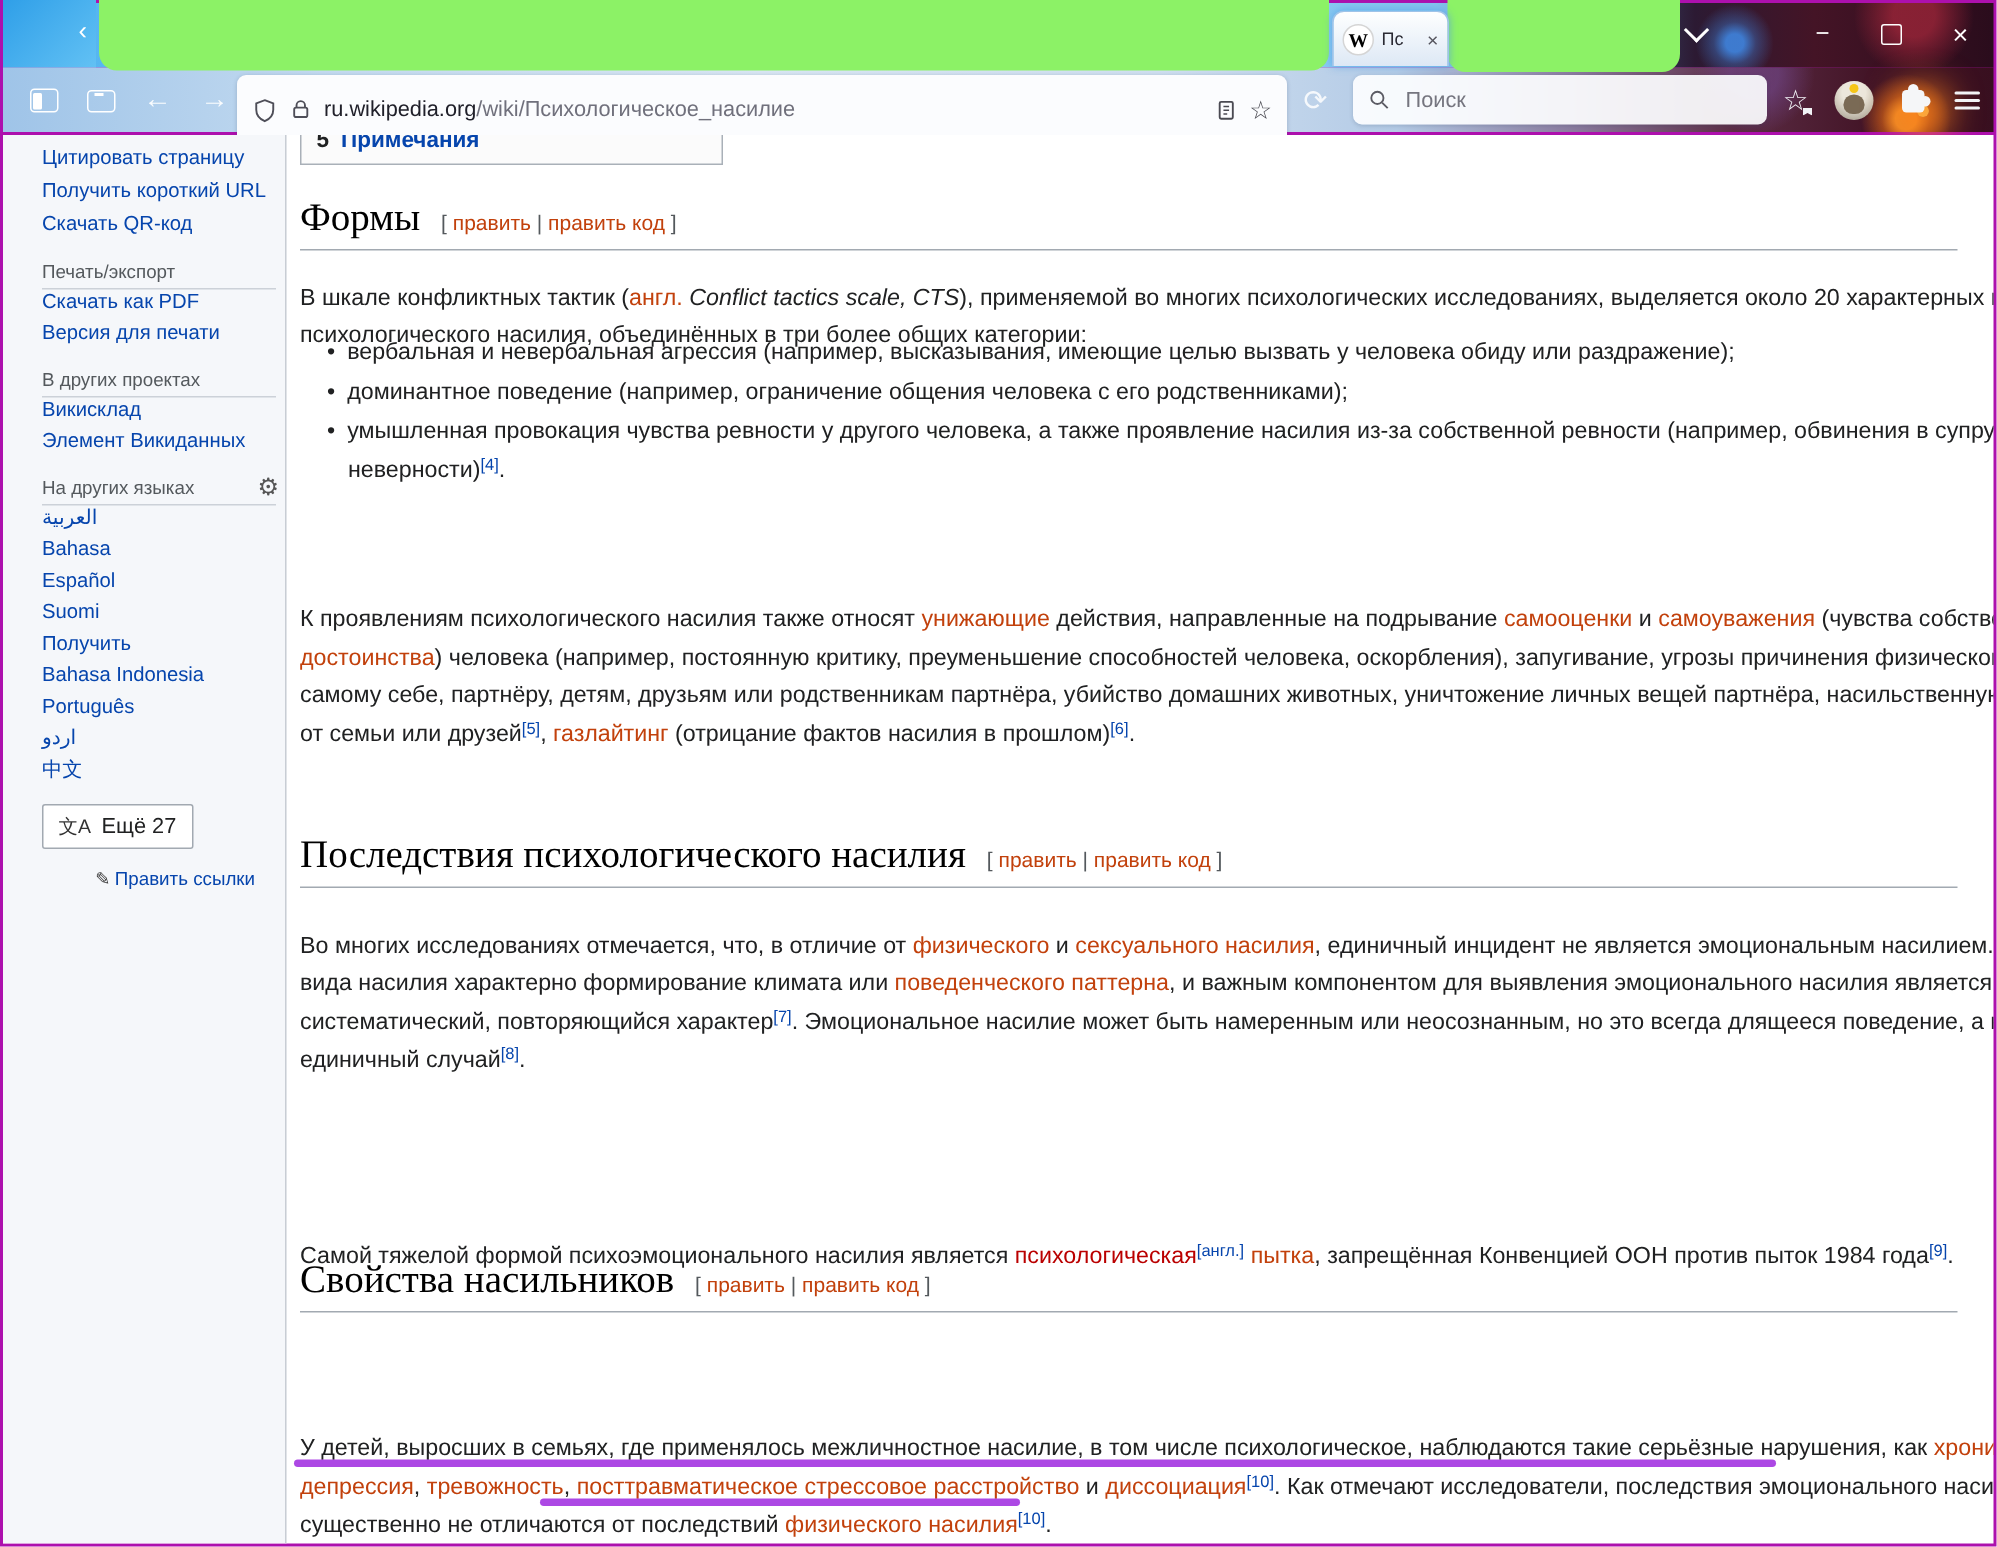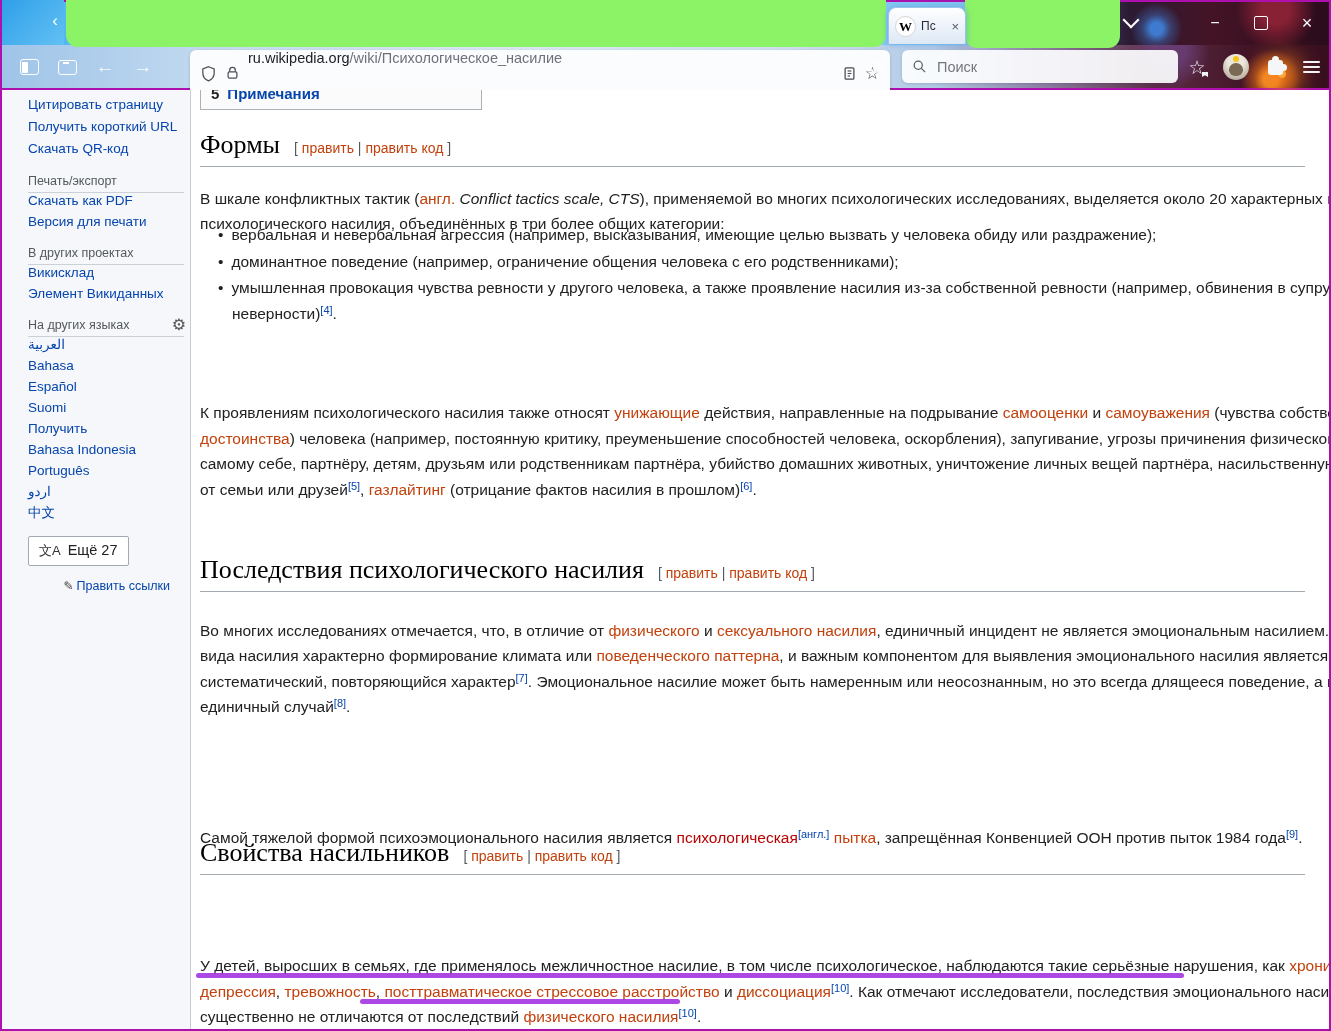--- a/index.html
+++ b/index.html
@@ -56,21 +56,21 @@
       linear-gradient(90deg,#9fc4e8 0%,#c3daf0 16%,#d8e6f3 38%,#cfdff0 58%,#b4cbe6 70%,#8a7a9e 79%,#5c2c44 87%,#421426 94%,#380f1f 100%);
   }
   .nvicon{position:absolute;top:8px;height:28px;display:flex;align-items:center;justify-content:center;width:30px;color:#fff;}
   .arrow{font-size:19px;color:rgba(255,255,255,.92);}
   .sb-box{position:relative;width:17px;height:14px;border:1.8px solid #fff;border-radius:3px;}
   .sb-fill{position:absolute;left:1.5px;top:1.5px;bottom:1.5px;width:6px;background:#fff;border-radius:1px;}
   .wt-box{position:relative;width:17px;height:13px;border:1.8px solid #fff;border-radius:3px;}
   .wt-bar{position:absolute;left:4.5px;top:1.5px;width:6px;height:2.2px;background:#fff;}
   .urlbar{
     position:absolute;left:156px;top:5px;width:700px;height:46px;background:#fbfcfe;border-radius:6px;
-    box-shadow:0 1px 3px rgba(40,60,90,.25);display:flex;padding:0 10px;box-sizing:border-box;gap:8px;margin-left:32px;
+    box-shadow:0 1px 3px rgba(40,60,90,.25);display:flex;align-items:center;padding:0 10px;box-sizing:border-box;gap:8px;
   }
   .urltext{font-size:14.5px;white-space:nowrap;overflow:hidden;flex:1 1 auto;}
   .urldomain{color:#20202a;}
   .urlpath{color:#70707c;}
   .ub-icon{flex:0 0 auto;display:flex;align-items:center;}
   .ub-star{font-size:17px;color:#4a4a52;}
   .reload{left:860px;font-size:19px;color:rgba(255,255,255,.85);}
   .searchbar{
     position:absolute;left:900px;top:5px;width:276px;height:33px;background:rgba(253,254,255,.92);
     border-radius:6px;display:flex;align-items:center;padding:0 10px;box-sizing:border-box;gap:8px;
@@ -104,21 +104,21 @@
   .wsidebar{position:absolute;left:0;top:0;bottom:0;width:189px;background:#f5f7fa;
     border-right:1px solid #c8cdd4;box-sizing:border-box;font-size:13.5px;}
   .wsidebar a{color:#0645ad;text-decoration:none;display:block;}
   .stools{padding:7px 6px 0 26px;}
   .stools a{margin-bottom:6px;line-height:16px;}
   .sgroup{margin:17px 6px 0 26px;}
   .shead{color:#54595d;font-size:12.5px;border-bottom:1px solid #ccd1d8;padding-bottom:4px;margin-bottom:0;
     position:relative;padding-right:18px;}
   .sgroup a{margin-bottom:6px;line-height:15px;}
   .gear{position:absolute;right:-2px;top:-3px;font-size:16px;color:#555;}
-  .more-btn{display:inline-flex;align-items:flex-start;gap:7px;margin:10px 0 0 26px;border:1px solid #a2a9b1;
+  .more-btn{display:inline-flex;align-items:center;gap:7px;margin:10px 0 0 26px;border:1px solid #a2a9b1;
     background:#fff;border-radius:2px;padding:5px 10px;font-size:14.5px;color:#202122;}
   .more-ico{font-size:13px;color:#333;}
   .editlinks{margin-top:13px;padding-right:20px;text-align:right;font-size:12.5px;color:#0645ad;}
   .pencil{color:#3a3a3a;margin-right:3px;font-size:12px;}
 
   .wcontent{position:absolute;left:176px;top:0;right:0;bottom:0;color:#202122;}
   .blk{position:absolute;left:22px;width:1105px;}
   .para{font-size:15.5px;line-height:25.5px;white-space:nowrap;position:relative;}
   .toc-box{left:22px;top:-14px;width:282px;height:34px;border:1px solid #a9b0b8;background:#fbfbfb;
     box-sizing:border-box;padding:8px 0 0 10px;font-size:15px;overflow:hidden;font-weight:bold;}

